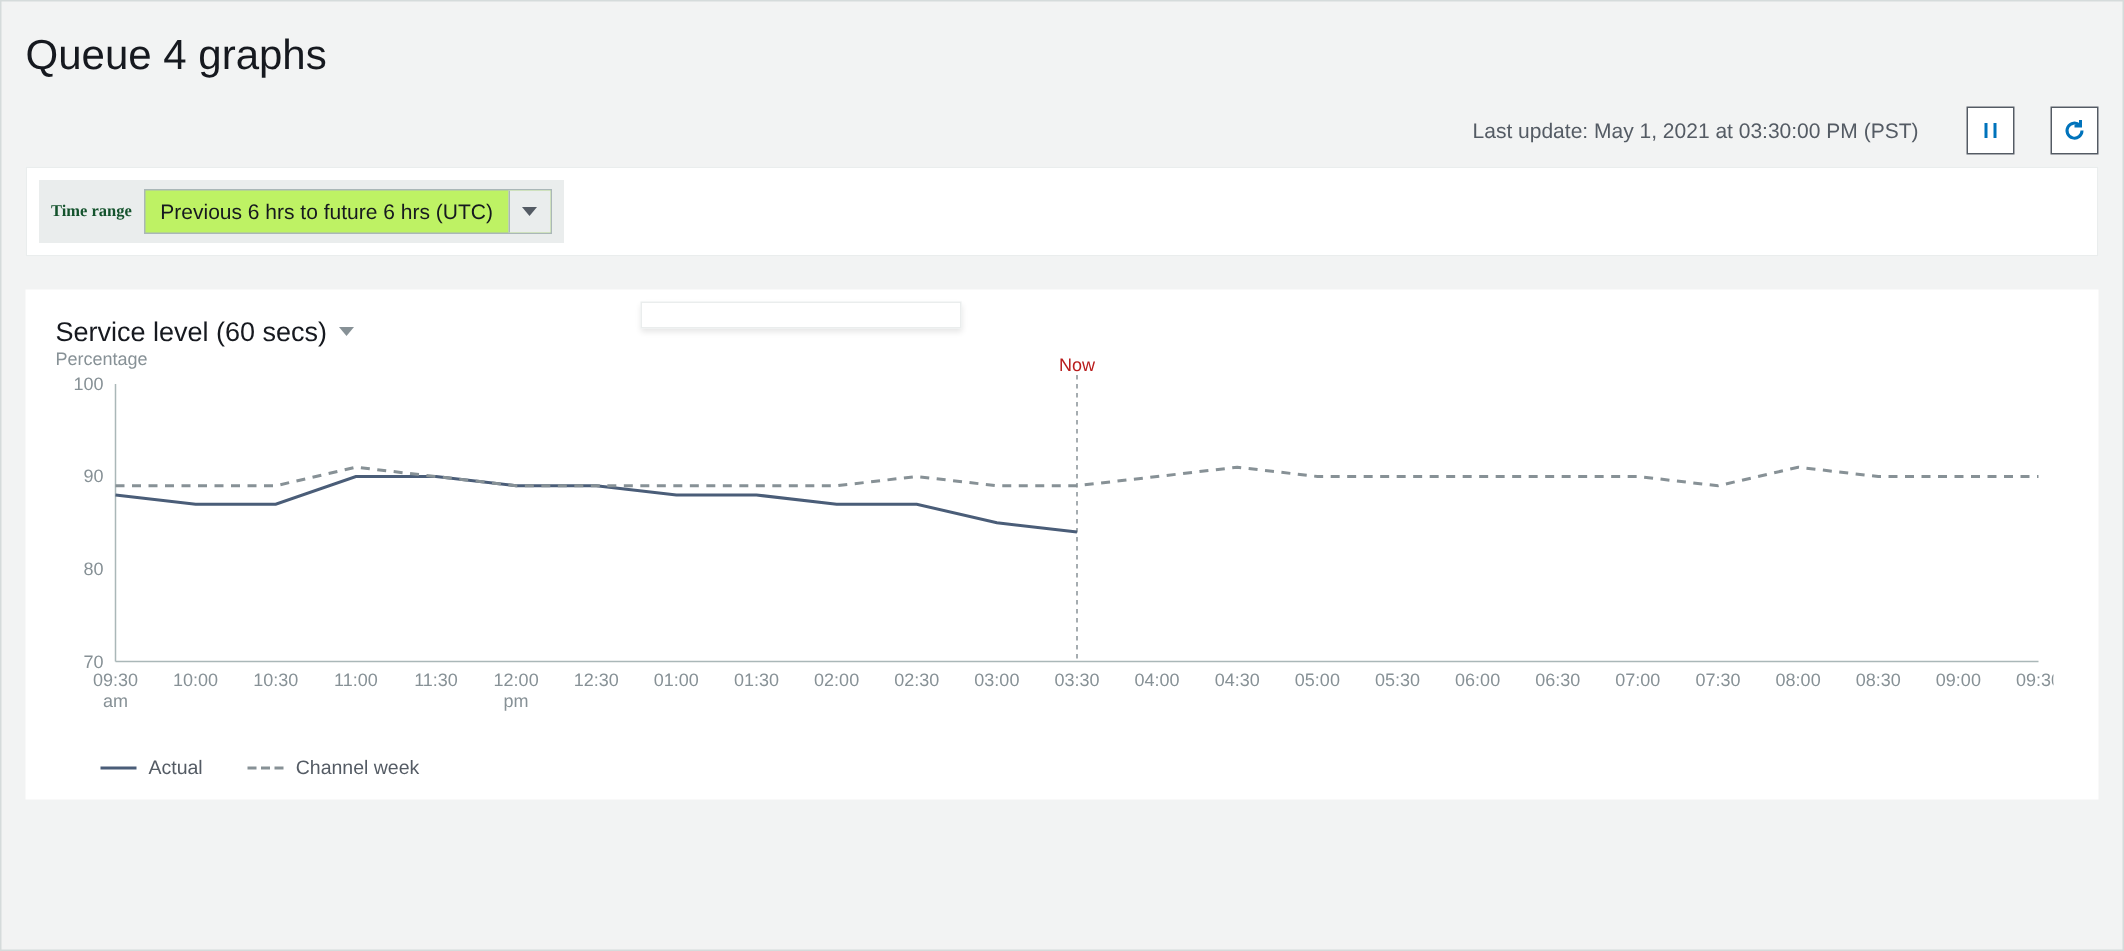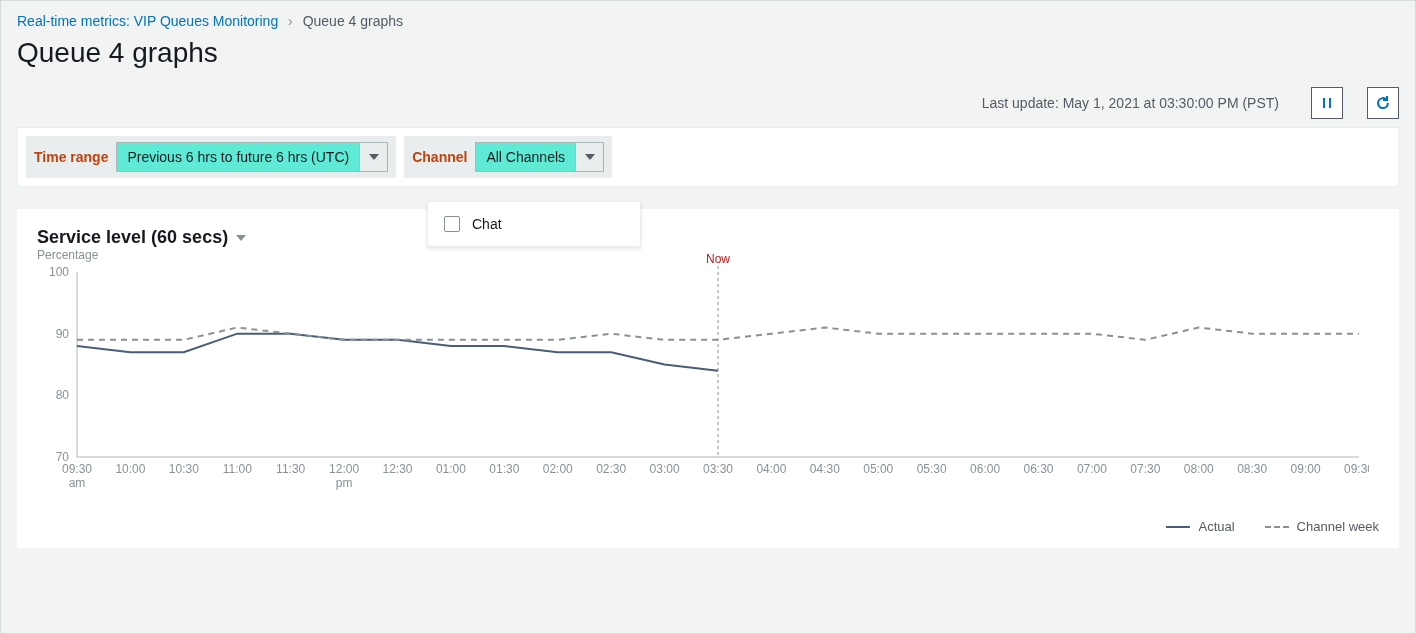--- a/index.html
+++ b/index.html
@@ -9,56 +9,51 @@
   .breadcrumb a { color:#0073bb; text-decoration:none; }
   .breadcrumb .sep { margin:0 6px; color:#879196; }
   h1.page-title { font-size:28px; font-weight:400; margin:8px 0 18px 0; color:#16191f; }
   .toprow { display:flex; justify-content:flex-end; align-items:center; gap:24px; margin-bottom:8px; }
   .last-update { font-size:14px; color:#545b64; margin-right:8px; white-space:nowrap; }
   .icon-btn { width:32px; height:32px; border:1px solid #545b64; background:#fff; color:#545b64; display:flex; align-items:center; justify-content:center; cursor:pointer; }
   .icon-btn svg { width:16px; height:16px; stroke:#0073bb; fill:none; stroke-width:2; }
 
   .filter-bar { background:#fff; border:1px solid #eaeded; padding:8px; display:flex; gap:8px; align-items:center; }
   .filter-group { display:flex; align-items:center; background:#eaeded; padding:6px 8px; gap:8px; }
-  .filter-label { font-size:14px; color:#c2410c; font-weight:700; }
-  .select-btn { display:flex; align-items:center; background:#5eead4; border:1px solid #aab7b8; height:30px; }
+  .filter-label { font-size:11px; color:#14532d; font-weight:700;font-family:Liberation Serif, serif; }
+  .select-btn { display:flex; align-items:center; background:#bef264; border:1px solid #aab7b8; height:30px; }
   .select-btn .val { padding:0 10px; font-size:14px; color:#16191f; }
   .select-btn .caret { width:28px; height:28px; display:flex; align-items:center; justify-content:center; background:#eaeded; border-left:1px solid #aab7b8; }
   .caret-svg { width:10px; height:10px; fill:#545b64; }
 
   .dropdown-panel { position:absolute; top:200px; left:426px; width:214px; background:#fff; border:1px solid #eaeded; box-shadow:0 2px 4px rgba(0,0,0,0.1); padding:8px 0; z-index:10; }
   .dropdown-item { display:flex; align-items:center; gap:12px; padding:6px 16px; font-size:14px; color:#16191f; }
   .chk { width:16px; height:16px; border:1px solid #879196; border-radius:2px; display:flex; align-items:center; justify-content:center; }
   .chk.checked { background:#0073bb; border-color:#0073bb; }
   .chk.checked svg { width:12px; height:12px; stroke:#fff; stroke-width:3; fill:none; }
 
   .chart-card { background:#fff; margin-top:22px; padding:18px 20px 14px 20px; }
   .chart-title-row { display:flex; align-items:center; gap:8px; }
-  .chart-title { font-size:18px; font-weight:700; color:#16191f; }
+  .chart-title { font-size:18px; font-weight:400; color:#16191f; }
   .small-caret { width:10px; height:10px; fill:#879196; }
   .ylabel { font-size:12px; color:#879196; margin-top:0; }
   .chart-wrap { position:relative; }
   .now-label { position:absolute; font-size:12px; color:#b91c1c; }
-  .legend { display:flex; gap:30px; align-items:center; margin-top:18px; padding-left:30px;justify-content:flex-end; }
+  .legend { display:flex; gap:30px; align-items:center; margin-top:18px; padding-left:30px; }
   .legend-item { display:flex; align-items:center; gap:8px; font-size:13px; color:#545b64; }
   .swatch { width:24px; height:2px; }
   .swatch.solid { background:#4a5d78; }
   .swatch.dashed { height:0; border-top:2px dashed #879196; }
 
   svg.chart-svg text { font-size:12px; fill:#879196; }
 </style>
 </head>
 <body>
 
 <div class="frame">
-  <div class="breadcrumb">
-    <a href="#">Real-time metrics: VIP Queues Monitoring</a>
-    <span class="sep">›</span>
-    <span>Queue 4 graphs</span>
-  </div>
 
   <h1 class="page-title">Queue 4 graphs</h1>
 
   <div class="toprow">
     <div class="last-update">
       <span>Last update: </span><span>May 1, 2021 at 03:30:00 PM (PST)</span>
     </div>
     <div class="icon-btn">
       <svg viewBox="0 0 16 16">
           <line x1="5" y1="3" x2="5" y2="13"></line>
@@ -78,38 +73,23 @@
       <span class="filter-label">Time range</span>
       <div class="select-btn">
         <span class="val">Previous 6 hrs to future 6 hrs (UTC)</span>
         <span class="caret">
           <svg class="caret-svg" viewBox="0 0 10 10">
               <polygon points="0,2 10,2 5,8"></polygon>
             </svg>
         </span>
       </div>
     </div>
-    <div class="filter-group">
-      <span class="filter-label">Channel</span>
-      <div class="select-btn">
-        <span class="val">All Channels</span>
-        <span class="caret">
-          <svg class="caret-svg" viewBox="0 0 10 10">
-              <polygon points="0,2 10,2 5,8"></polygon>
-            </svg>
-        </span>
-      </div>
-    </div>
   </div>
 
   <div class="dropdown-panel" id="dropdown-panel">
-      <div class="dropdown-item">
-        <span class="chk"></span>
-        <span>Chat</span>
-      </div>
     </div>
 
   <div class="chart-card">
     <div class="chart-title-row">
       <span class="chart-title">Service level (60 secs)</span>
       <span>
         <svg class="small-caret" viewBox="0 0 10 10">
             <polygon points="0,2 10,2 5,8"></polygon>
           </svg>
       </span>

